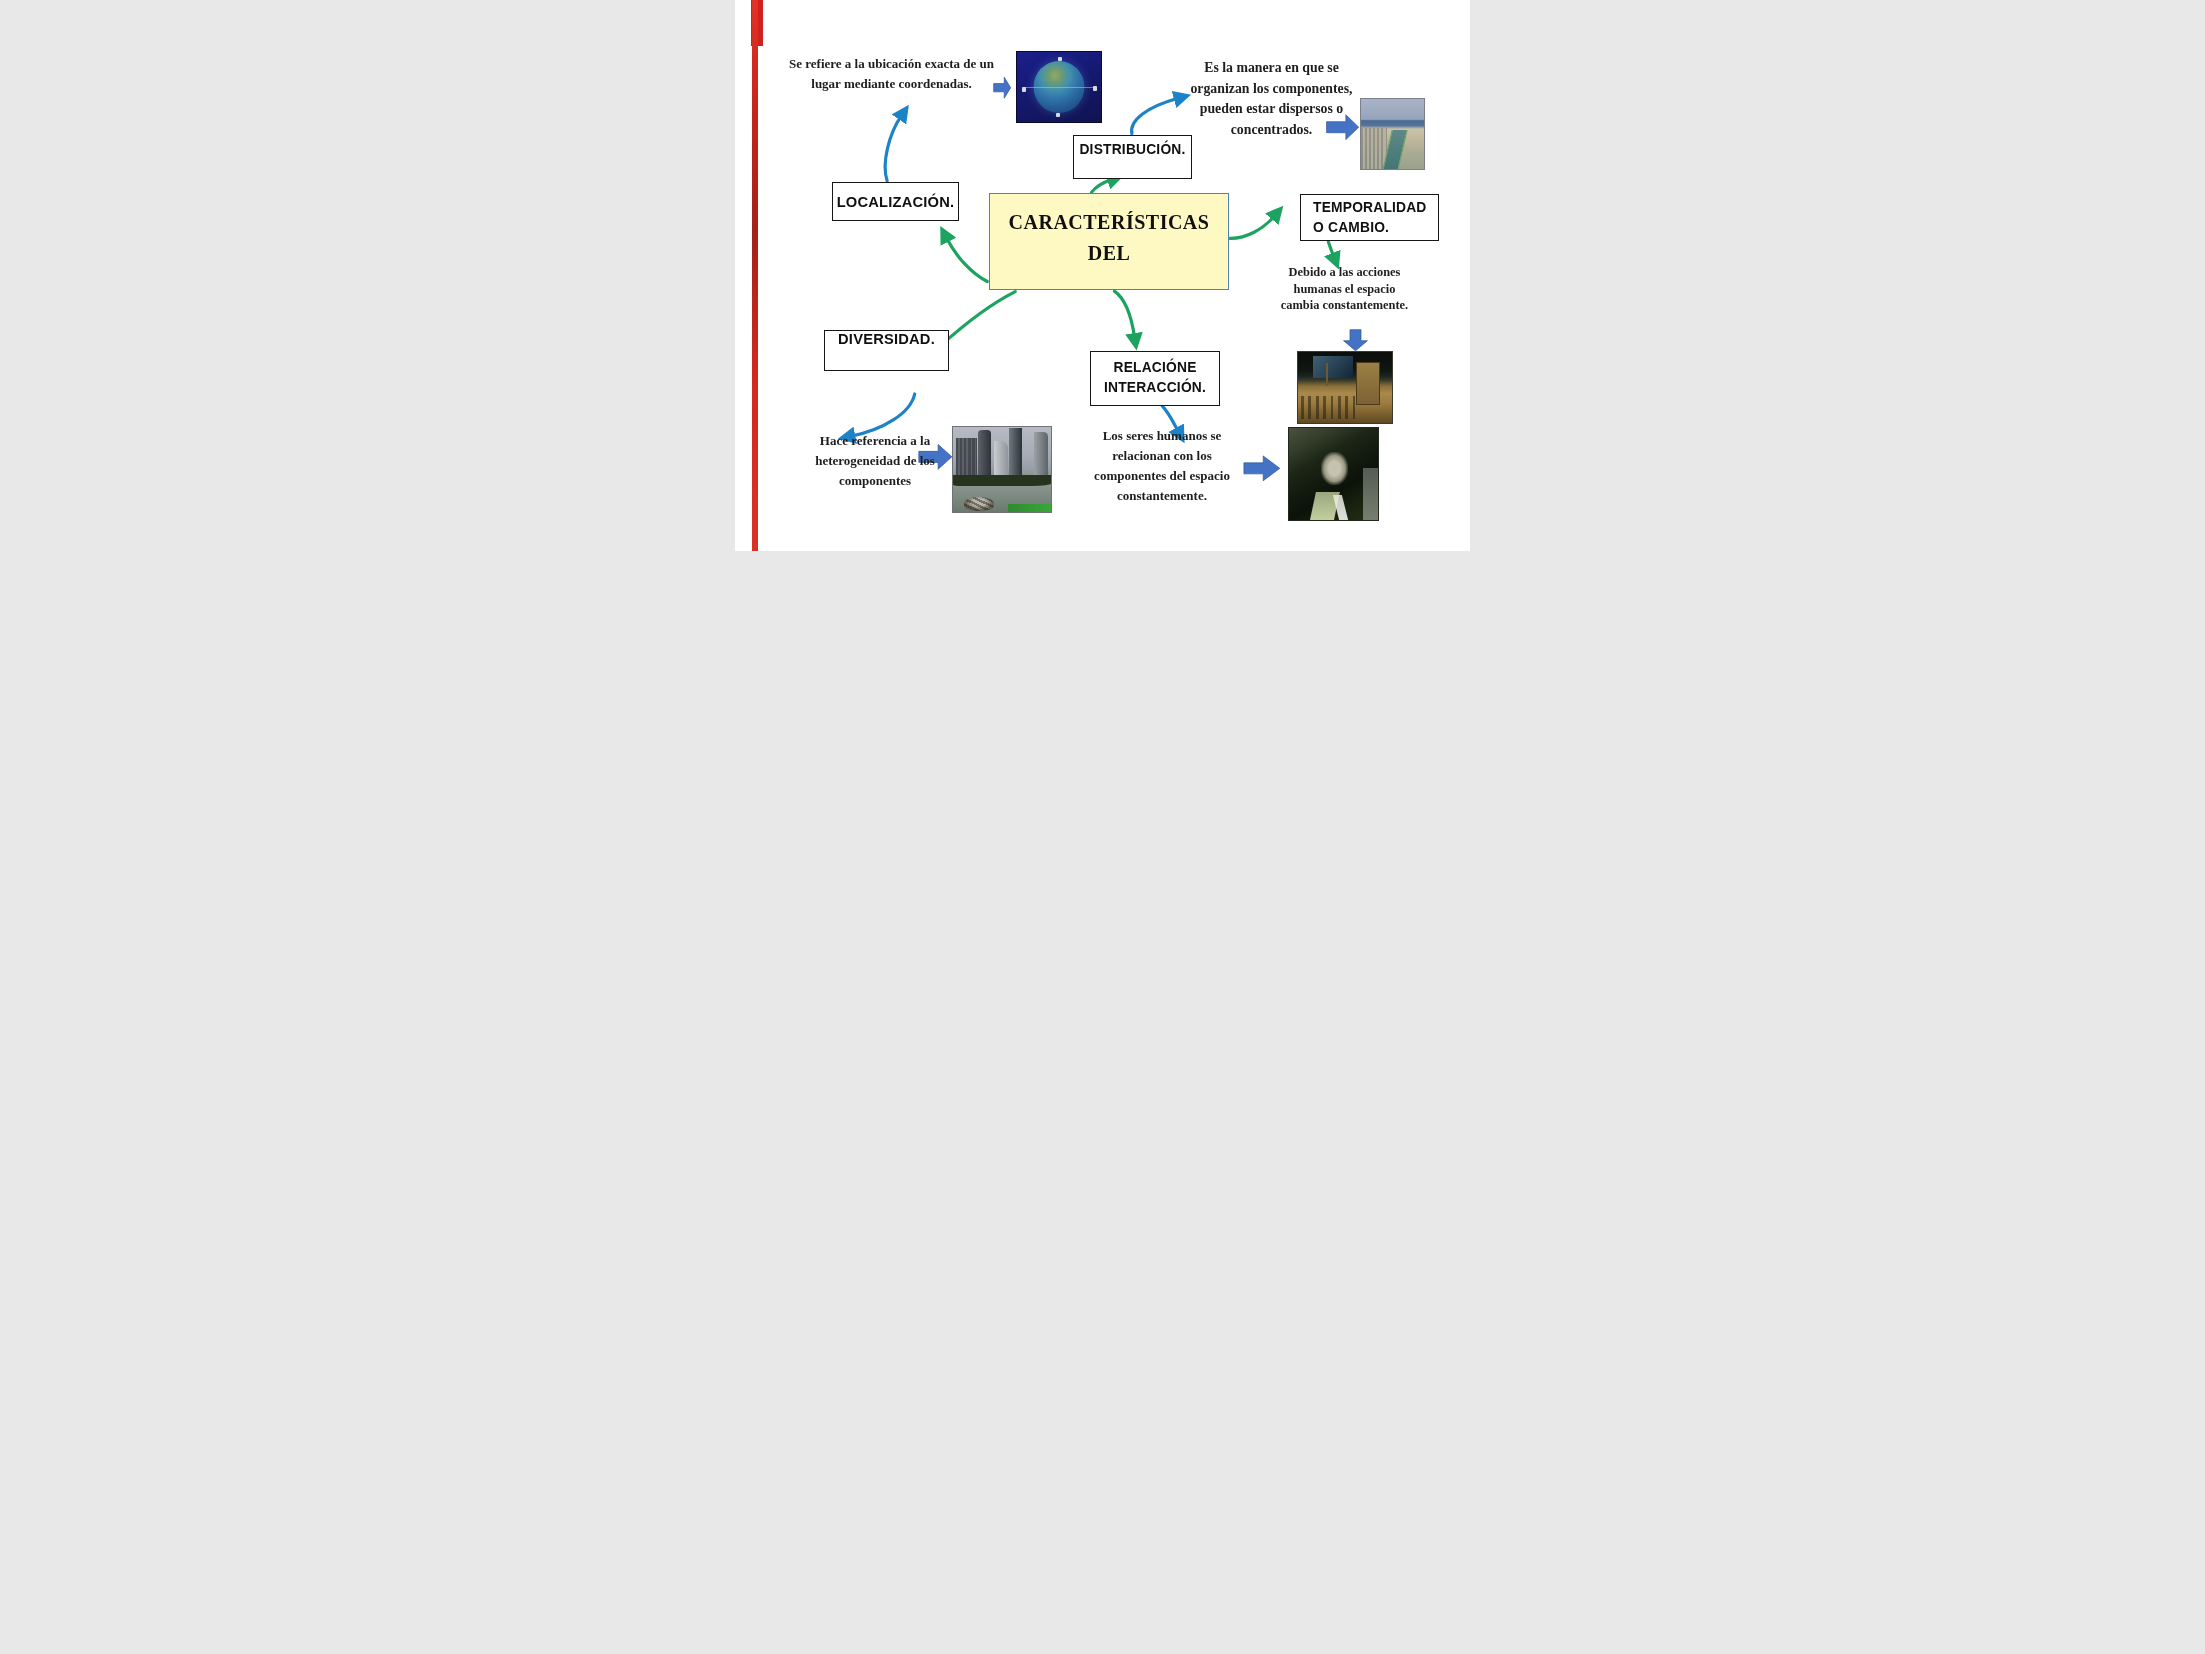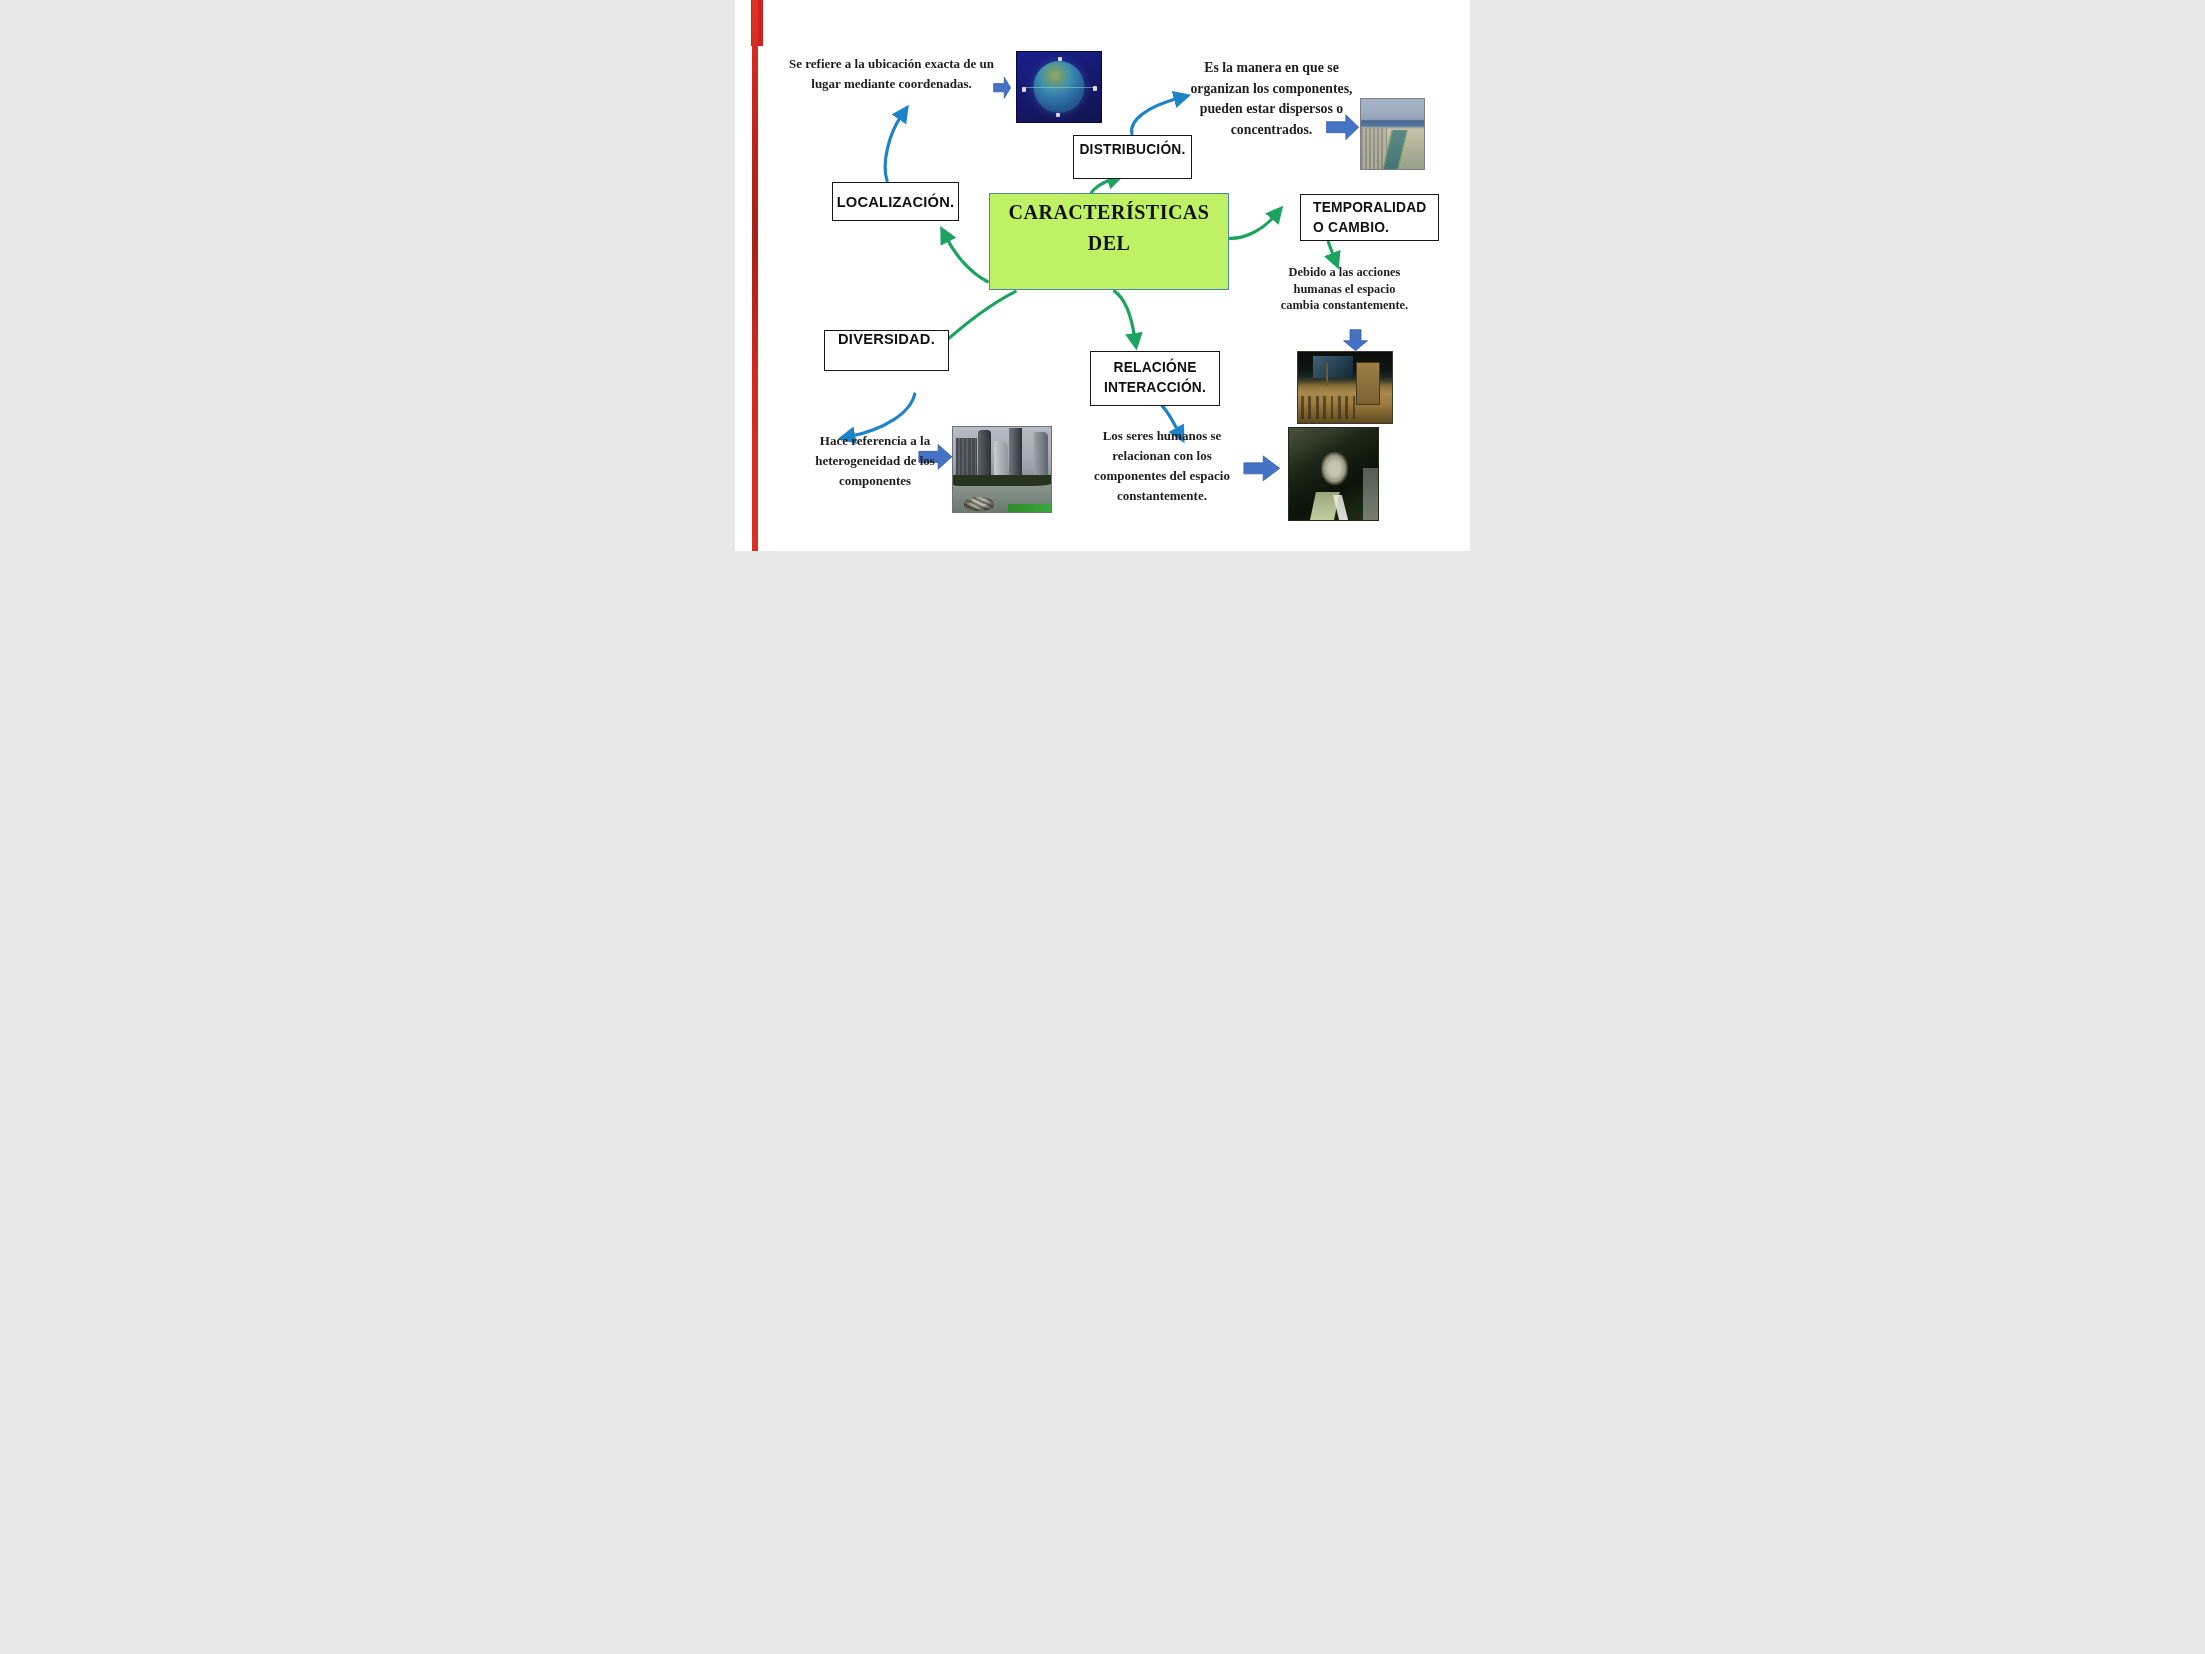--- a/index.html
+++ b/index.html
@@ -20,22 +20,22 @@
   .box-localizacion{left:81px;top:182px;width:125px;height:37px;font-size:14.7px;}
   .box-distribucion{left:322px;top:135px;width:119px;height:44px;font-size:13.8px;align-items:flex-start;padding-top:5.5px;box-sizing:border-box;}
   .box-temporalidad{left:549px;top:194px;width:139px;height:47px;font-size:13.8px;
        flex-direction:column;align-items:flex-start;justify-content:center;padding-left:12px;box-sizing:border-box;line-height:1.45;}
   .box-diversidad{left:73px;top:330px;width:125px;height:41px;font-size:14.7px;align-items:flex-start;padding-top:0;box-sizing:border-box;}
   .box-relacion{left:339px;top:351px;width:130px;height:55px;font-size:13.8px;
        flex-direction:column;align-items:center;justify-content:flex-start;padding:5.5px 6.4px;box-sizing:border-box;line-height:1.5;}
   .rel-row{display:flex;justify-content:space-between;}
 
   
-  .center-box{position:absolute;left:254px;top:193px;width:240px;height:97px;background:#bef264;
-      border:1.4px solid #4e84ad;z-index:6;box-sizing:border-box;text-align:center;padding-top:3px;}
+  .center-box{position:absolute;left:254px;top:193px;width:240px;height:97px;background:#fef9c3;
+      border:1.4px solid #4e84ad;z-index:6;box-sizing:border-box;text-align:center;padding-top:13px;}
   .center-title{font-family:"Liberation Serif",serif;font-weight:bold;font-size:20px;line-height:1.55;
       color:#0f0f0f;letter-spacing:0.5px;}
 
   
   .desc{position:absolute;z-index:6;text-align:center;font-weight:bold;color:#1e1e1e;margin:0;}
   .desc-loc{left:51px;top:54px;width:211px;font-size:13px;line-height:1.55;}
   .desc-dist{left:448px;top:58px;width:177px;font-size:13.8px;line-height:1.5;}
   .desc-temp{left:545px;top:264px;width:129px;font-size:12.4px;line-height:1.35;}
   .desc-div{left:69px;top:431px;width:142px;font-size:13px;line-height:1.55;}
   .desc-rel{left:351px;top:426px;width:152px;font-size:13px;line-height:1.55;}

